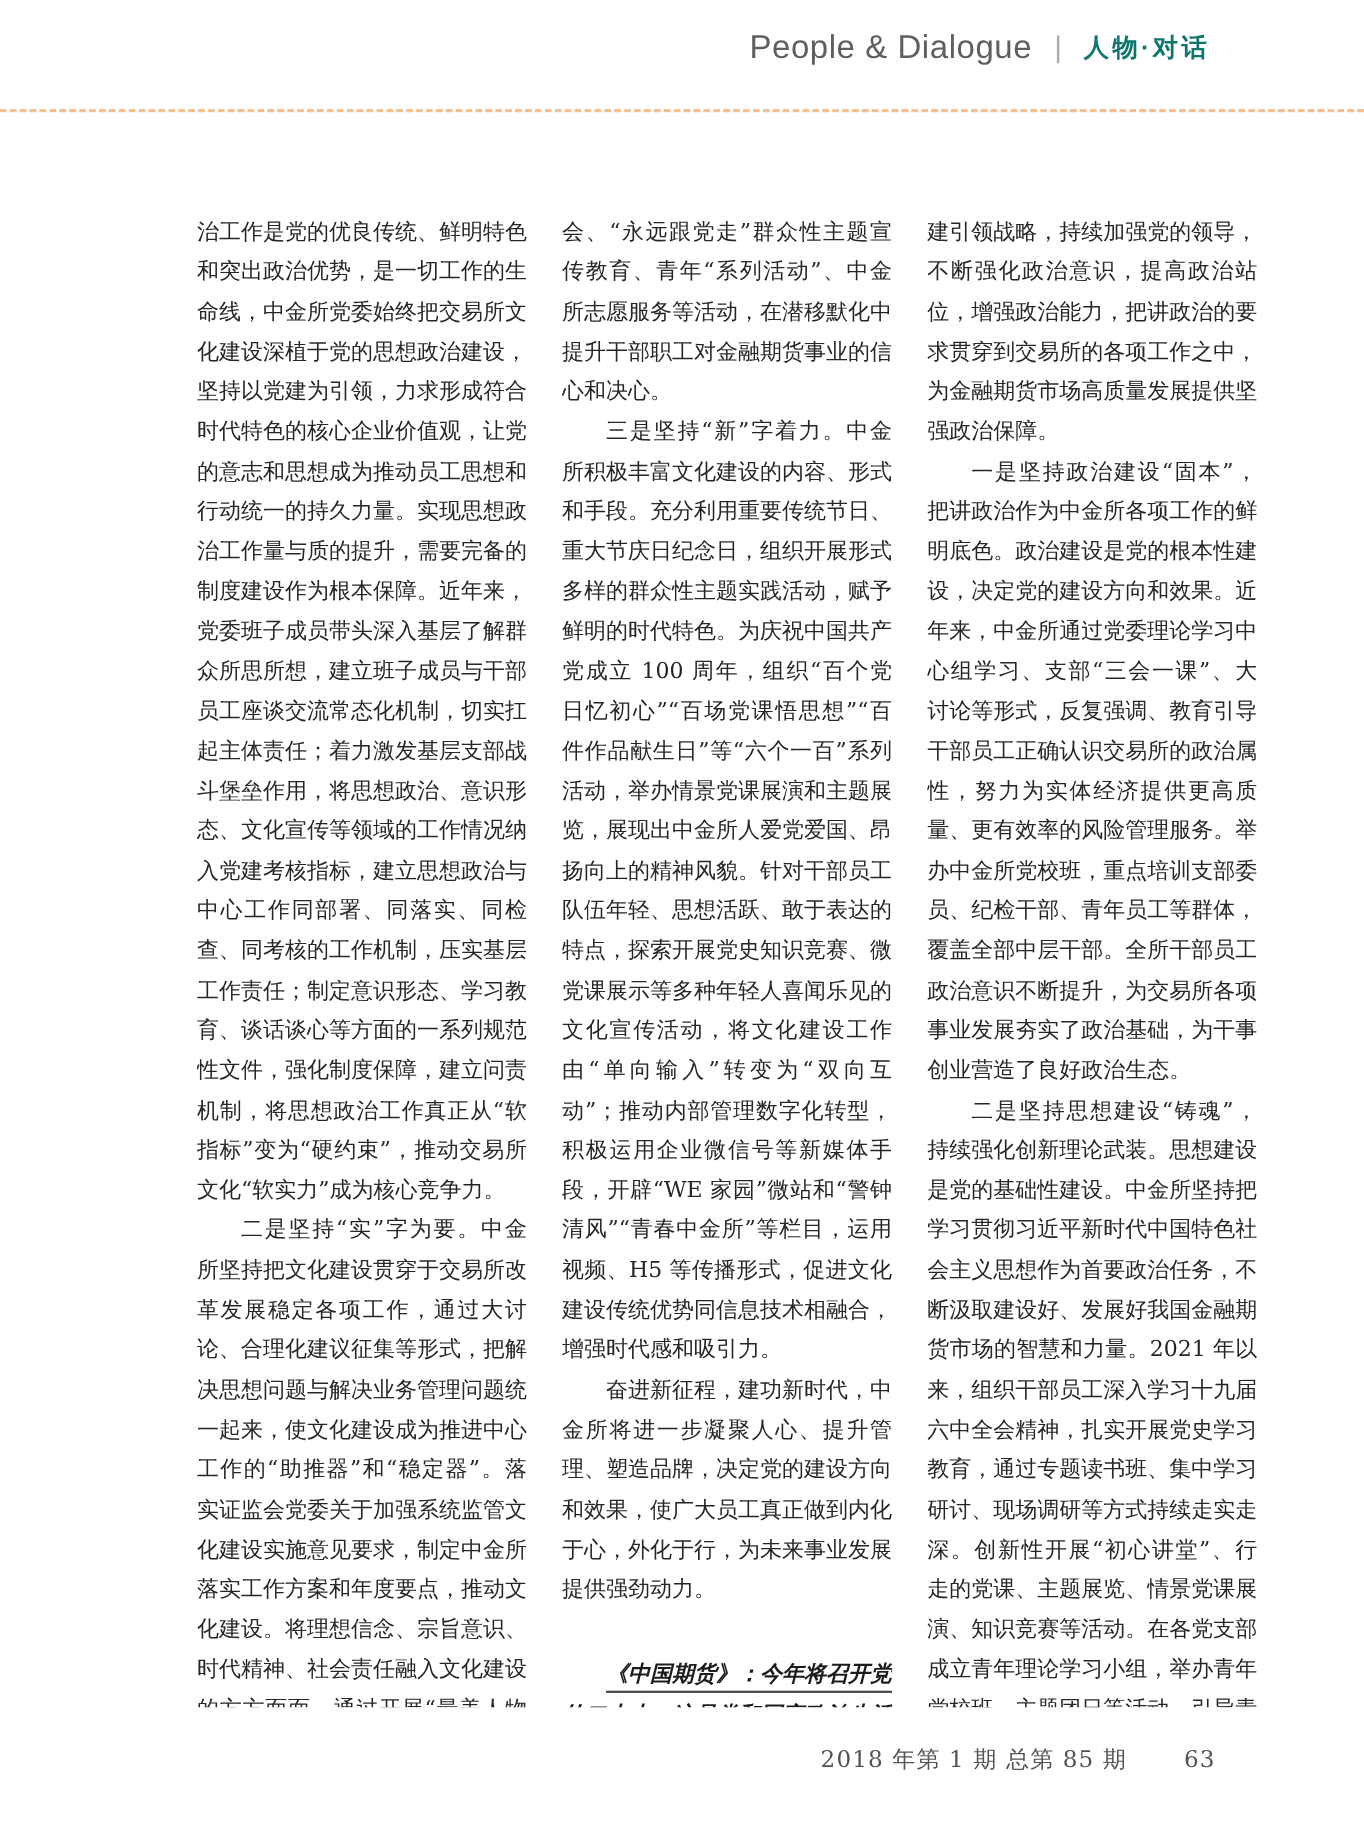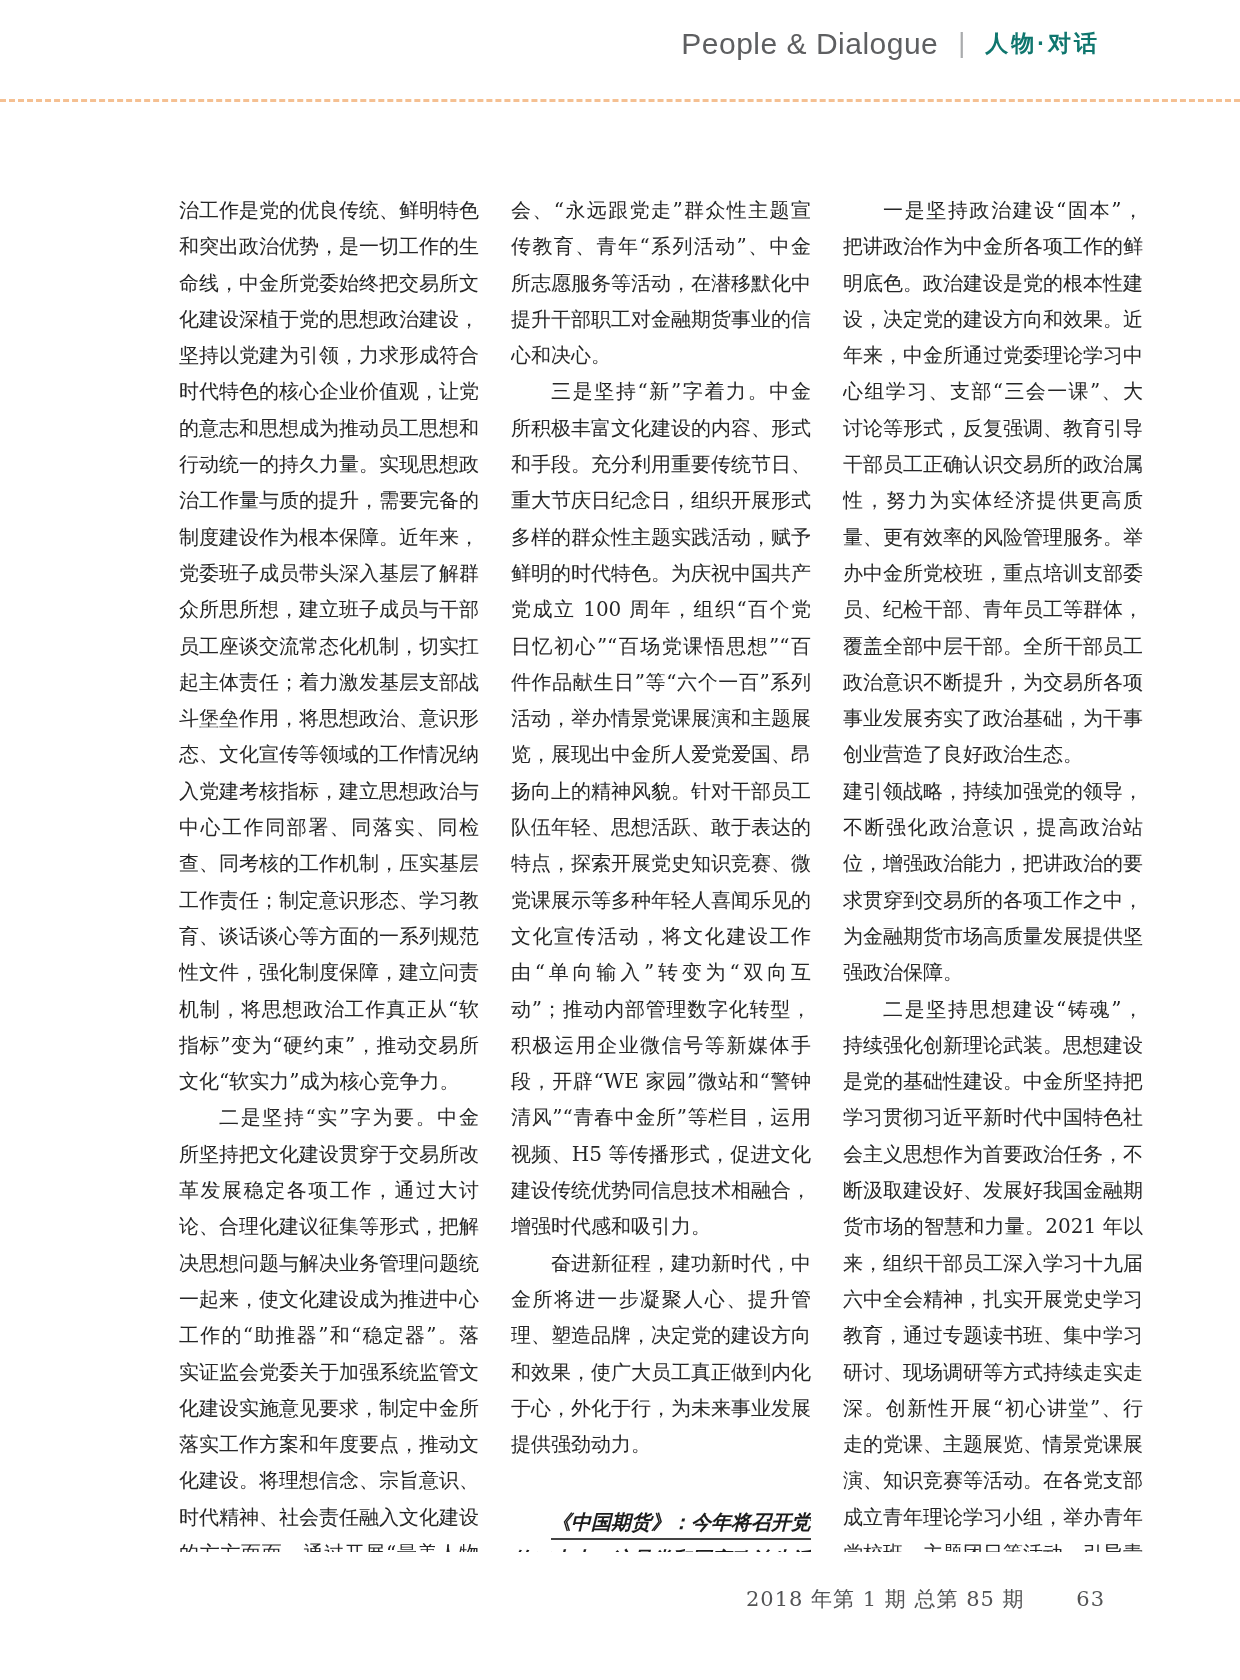--- a/index.html
+++ b/index.html
@@ -63,22 +63,22 @@
         <p class="block body">治工作是党的优良传统、鲜明特色和突出政治优势，是一切工作的生命线，中金所党委始终把交易所文化建设深植于党的思想政治建设，坚持以党建为引领，力求形成符合时代特色的核心企业价值观，让党的意志和思想成为推动员工思想和行动统一的持久力量。实现思想政治工作量与质的提升，需要完备的制度建设作为根本保障。近年来，党委班子成员带头深入基层了解群众所思所想，建立班子成员与干部员工座谈交流常态化机制，切实扛起主体责任；着力激发基层支部战斗堡垒作用，将思想政治、意识形态、文化宣传等领域的工作情况纳入党建考核指标，建立思想政治与中心工作同部署、同落实、同检查、同考核的工作机制，压实基层工作责任；制定意识形态、学习教育、谈话谈心等方面的一系列规范性文件，强化制度保障，建立问责机制，将思想政治工作真正从“软指标”变为“硬约束”，推动交易所文化“软实力”成为核心竞争力。</p>
         <p class="block body indent">二是坚持“实”字为要。中金所坚持把文化建设贯穿于交易所改革发展稳定各项工作，通过大讨论、合理化建议征集等形式，把解决思想问题与解决业务管理问题统一起来，使文化建设成为推进中心工作的“助推器”和“稳定器”。落实证监会党委关于加强系统监管文化建设实施意见要求，制定中金所落实工作方案和年度要点，推动文化建设。将理想信念、宗旨意识、时代精神、社会责任融入文化建设的方方面面，通过开展“最美人物走进中金所”系列先进事迹报告</p>
       </div>
       <div class="column">
         <p class="block body">会、“永远跟党走”群众性主题宣传教育、青年“系列活动”、中金所志愿服务等活动，在潜移默化中提升干部职工对金融期货事业的信心和决心。</p>
         <p class="block body indent">三是坚持“新”字着力。中金所积极丰富文化建设的内容、形式和手段。充分利用重要传统节日、重大节庆日纪念日，组织开展形式多样的群众性主题实践活动，赋予鲜明的时代特色。为庆祝中国共产党成立 100 周年，组织“百个党日忆初心”“百场党课悟思想”“百件作品献生日”等“六个一百”系列活动，举办情景党课展演和主题展览，展现出中金所人爱党爱国、昂扬向上的精神风貌。针对干部员工队伍年轻、思想活跃、敢于表达的特点，探索开展党史知识竞赛、微党课展示等多种年轻人喜闻乐见的文化宣传活动，将文化建设工作由“单向输入”转变为“双向互动”；推动内部管理数字化转型，积极运用企业微信号等新媒体手段，开辟“WE 家园”微站和“警钟清风”“青春中金所”等栏目，运用视频、H5 等传播形式，促进文化建设传统优势同信息技术相融合，增强时代感和吸引力。</p>
         <p class="block body indent">奋进新征程，建功新时代，中金所将进一步凝聚人心、提升管理、塑造品牌，决定党的建设方向和效果，使广大员工真正做到内化于心，外化于行，为未来事业发展提供强劲动力。</p>
         <p class="block question indent">《中国期货》：今年将召开党的二十大，这是党和国家政治生活中的一件大事。请谈一谈中金所近年来在党建工作方面取得的成效。</p>
       </div>
       <div class="column">
+        <p class="block body">建引领战略，持续加强党的领导，不断强化政治意识，提高政治站位，增强政治能力，把讲政治的要求贯穿到交易所的各项工作之中，为金融期货市场高质量发展提供坚强政治保障。</p>
         <p class="block body indent">一是坚持政治建设“固本”，把讲政治作为中金所各项工作的鲜明底色。政治建设是党的根本性建设，决定党的建设方向和效果。近年来，中金所通过党委理论学习中心组学习、支部“三会一课”、大讨论等形式，反复强调、教育引导干部员工正确认识交易所的政治属性，努力为实体经济提供更高质量、更有效率的风险管理服务。举办中金所党校班，重点培训支部委员、纪检干部、青年员工等群体，覆盖全部中层干部。全所干部员工政治意识不断提升，为交易所各项事业发展夯实了政治基础，为干事创业营造了良好政治生态。</p>
-        <p class="block body">建引领战略，持续加强党的领导，不断强化政治意识，提高政治站位，增强政治能力，把讲政治的要求贯穿到交易所的各项工作之中，为金融期货市场高质量发展提供坚强政治保障。</p>
         <p class="block body indent">二是坚持思想建设“铸魂”，持续强化创新理论武装。思想建设是党的基础性建设。中金所坚持把学习贯彻习近平新时代中国特色社会主义思想作为首要政治任务，不断汲取建设好、发展好我国金融期货市场的智慧和力量。2021 年以来，组织干部员工深入学习十九届六中全会精神，扎实开展党史学习教育，通过专题读书班、集中学习研讨、现场调研等方式持续走实走深。创新性开展“初心讲堂”、行走的党课、主题展览、情景党课展演、知识竞赛等活动。在各党支部成立青年理论学习小组，举办青年党校班、主题团日等活动，引导青年学史力行、砥砺奋进。通过抓紧抓实思想政治工作，更好地促进学习成效转化为干部员工</p>
       </div>
     </div>
 
   <div class="footer">
     <span>2018 年第 1 期  总第 85 期</span>
     <span class="pageno">63</span>
   </div>
 
 </div>

